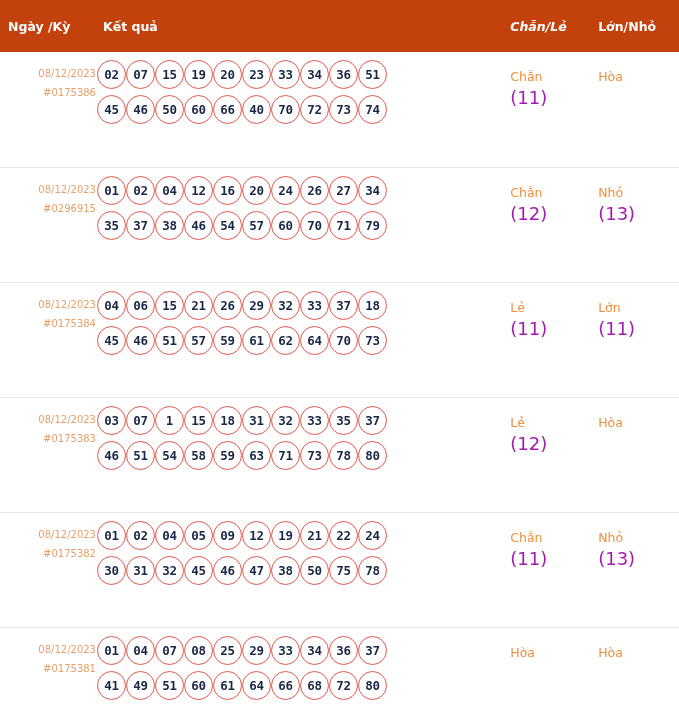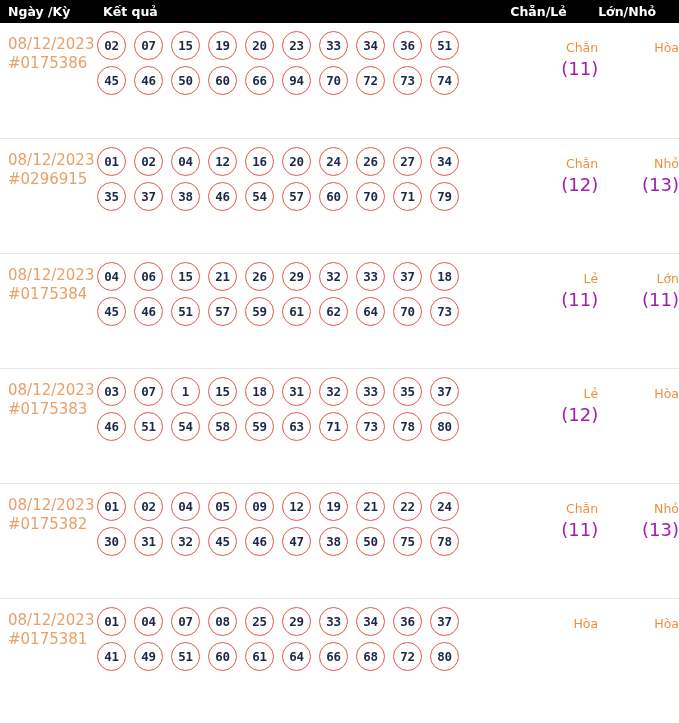--- a/index.html
+++ b/index.html
@@ -15,68 +15,68 @@
     overflow: hidden;
   }
 
   .results-table {
     width: 679px;
     border-collapse: collapse;
   }
 
   
   .table-header {
-    background: #000000;
-    height: 23px;
+    background: #c2410c;
+    height: 52px;
   }
   .table-header th {
     color: #ffffff;
     font-size: 12.5px;
     font-weight: bold;
     text-align: left;
     padding: 0;
     vertical-align: middle;
     white-space: nowrap;
   }
   .th-date     { width: 95px;  padding-left: 8px !important; }
   .th-result   { width: 410px; padding-left: 7px !important; }
-  .th-parity   { width: 87px;  text-align: center; }
+  .th-parity   { width: 87px;  text-align: center; font-style: italic; }
   .th-size     { width: 80px;  text-align: center; }
 
   
   .result-row {
     border-bottom: 1px solid #e6e6e6;
     height: 115px;
   }
   .result-row:last-child { border-bottom: none; }
   .result-row > td {
     padding: 0;
     vertical-align: top;
   }
 
   
   .cell-date {
     padding: 12px 0 0 8px !important;
     width: 95px;
   }
   .date-line, .draw-id {
     color: #e8a06a;
-    font-size: 15px;
+    font-size: 10px;
     line-height: 19px;
     white-space: nowrap;
+    text-align: right;
   }
 
   
   .cell-numbers {
     padding-top: 8px !important;
     width: 410px;
   }
   .num-line {
     display: flex;
-    gap: 8px;
     margin-bottom: 6px;
     padding-left: 1px;
   }
   .ball {
     width: 29px;
     height: 29px;
     min-width: 29px;
     border: 1.3px solid #e2574c;
     border-radius: 50%;
     display: flex;
@@ -85,21 +85,21 @@
     font-family: "DejaVu Sans Mono", "Liberation Mono", monospace;
     font-size: 12.5px;
     font-weight: bold;
     color: #1b2746;
     background: #ffffff;
     letter-spacing: -0.3px;
   }
 
   
   .cell-parity, .cell-size {
-    text-align: right;
+    text-align: left;
     padding-top: 14px !important;
   }
   .cell-parity { width: 87px; }
   .cell-size   { width: 80px; }
   .verdict {
     color: #ef8f3c;
     font-size: 12.5px;
     line-height: 21px;
     display: block;
   }
@@ -141,21 +141,21 @@
             <span class="ball">34</span>
             <span class="ball">36</span>
             <span class="ball">51</span>
           </div>
           <div class="num-line">
             <span class="ball">45</span>
             <span class="ball">46</span>
             <span class="ball">50</span>
             <span class="ball">60</span>
             <span class="ball">66</span>
-            <span class="ball">94</span>
+            <span class="ball">40</span>
             <span class="ball">70</span>
             <span class="ball">72</span>
             <span class="ball">73</span>
             <span class="ball">74</span>
           </div>
         </td>
         <td class="cell-parity">
           <span class="verdict">Chẵn</span>
           <span class="verdict-count">(11)</span>
         </td>

